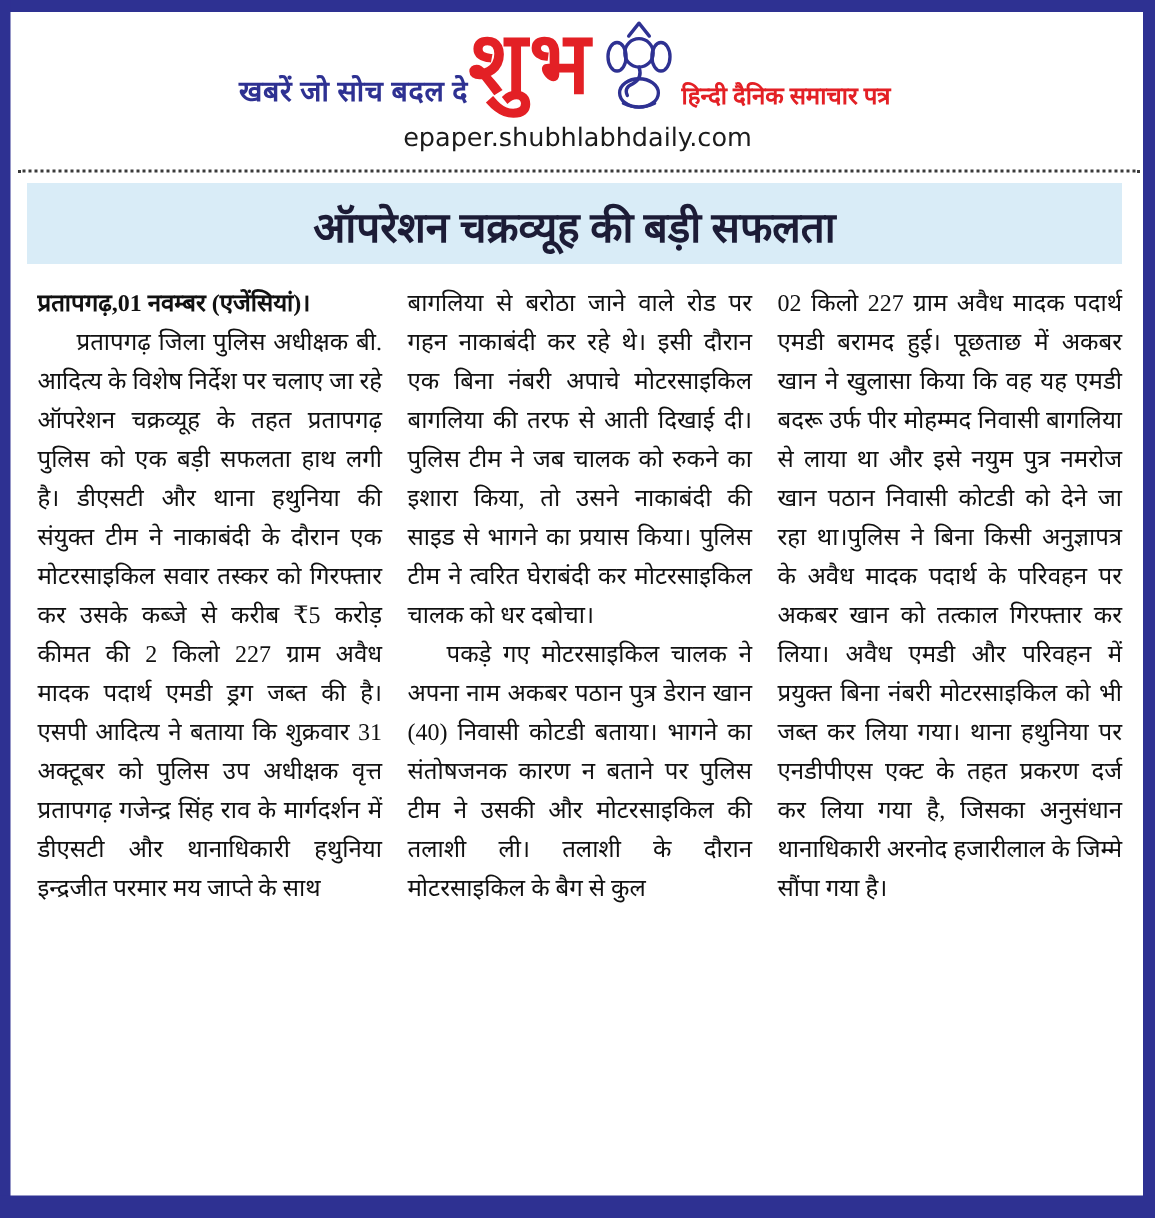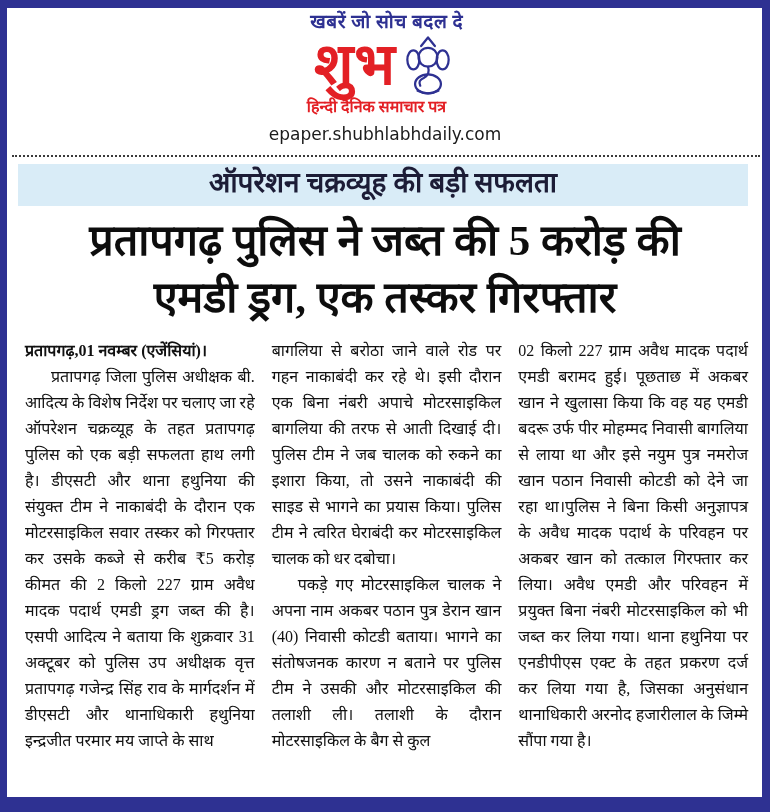--- a/index.html
+++ b/index.html
@@ -12,21 +12,21 @@
 
   
   .bar{position:absolute;background:#2e3192;z-index:5;}
   .bar.top{left:0;top:0;width:770px;height:8px;}
   .bar.bottom{left:0;bottom:0;width:770px;height:15px;}
   .bar.left{left:0;top:0;width:7px;height:812px;}
   .bar.right{right:0;top:0;width:8px;height:812px;}
 
   
   .masthead{padding-top:12px;display:flex;justify-content:center;}
-  .logo-block{display:flex;flex-direction:column;align-items:center;}
+  .logo-block{display:flex;flex-direction:row;align-items:center;}
   .tagline{
     align-self:flex-end;color:#2e3192;font-weight:bold;font-size:19px;
     line-height:20px;margin-bottom:2px;letter-spacing:.5px;
   }
   .logo-line{display:flex;align-items:center;gap:4px;}
   .logo-word{
     color:#e32025;font-weight:bold;font-size:58px;line-height:56px;
     letter-spacing:1px;
   }
   .ganesha{display:inline-flex;align-items:flex-end;margin:0 2px;}
@@ -41,21 +41,21 @@
     color:#1b1b1b;font-size:17px;line-height:25px;
   }
   .site-url{margin-top:6px;}
 
   .dotted-sep{
     border-top:2px dotted #3a3a3a;margin:8px 10px 0 12px;height:0;
   }
 
   .kicker{
     margin:7px 22px 6px 18px;background:#d9ecf7;
-    text-align:center;padding:3px 0 7px 0;
+    text-align:center;padding:15px 0 7px 0;
   }
   .kicker span{
     font-weight:bold;font-size:28px;color:#1c1c36;line-height:32px;
   }
 
   .headline{
     margin:2px 14px 4px 14px;text-align:center;font-weight:bold;color:#0d0d0d;
   }
   .hl-line{display:block;font-size:43px;line-height:57px;letter-spacing:0;}
 
@@ -100,24 +100,20 @@
   </header>
 
   <div class="site-url">epaper.shubhlabhdaily.com</div>
 
   <div class="dotted-sep"></div>
 
   <div class="kicker">
     <span>ऑपरेशन चक्रव्यूह की बड़ी सफलता</span>
   </div>
 
-  <h1 class="headline">
-    <span class="hl-line">प्रतापगढ़ पुलिस ने जब्त की 5 करोड़ की</span>
-    <span class="hl-line">एमडी ड्रग, एक तस्कर गिरफ्तार</span>
-  </h1>
 
   <div class="article">
     <div class="col">
       <p class="dateline">प्रतापगढ़,01 नवम्बर (एजेंसियां)।</p>
       <p class="para indent">प्रतापगढ़ जिला पुलिस अधीक्षक बी. आदित्य के विशेष निर्देश पर चलाए जा रहे ऑपरेशन चक्रव्यूह के तहत प्रतापगढ़ पुलिस को एक बड़ी सफलता हाथ लगी है। डीएसटी और थाना हथुनिया की संयुक्त टीम ने नाकाबंदी के दौरान एक मोटरसाइकिल सवार तस्कर को गिरफ्तार कर उसके कब्जे से करीब ₹5 करोड़ कीमत की 2 किलो 227 ग्राम अवैध मादक पदार्थ एमडी ड्रग जब्त की है। एसपी आदित्य ने बताया कि शुक्रवार 31 अक्टूबर को पुलिस उप अधीक्षक वृत्त प्रतापगढ़ गजेन्द्र सिंह राव के मार्गदर्शन में डीएसटी और थानाधिकारी हथुनिया इन्द्रजीत परमार मय जाप्ते के साथ</p>
     </div>
     <div class="col">
       <p class="para">बागलिया से बरोठा जाने वाले रोड पर गहन नाकाबंदी कर रहे थे। इसी दौरान एक बिना नंबरी अपाचे मोटरसाइकिल बागलिया की तरफ से आती दिखाई दी। पुलिस टीम ने जब चालक को रुकने का इशारा किया, तो उसने नाकाबंदी की साइड से भागने का प्रयास किया। पुलिस टीम ने त्वरित घेराबंदी कर मोटरसाइकिल चालक को धर दबोचा।</p>
       <p class="para indent">पकड़े गए मोटरसाइकिल चालक ने अपना नाम अकबर पठान पुत्र डेरान खान (40) निवासी कोटडी बताया। भागने का संतोषजनक कारण न बताने पर पुलिस टीम ने उसकी और मोटरसाइकिल की तलाशी ली। तलाशी के दौरान मोटरसाइकिल के बैग से कुल</p>
     </div>

